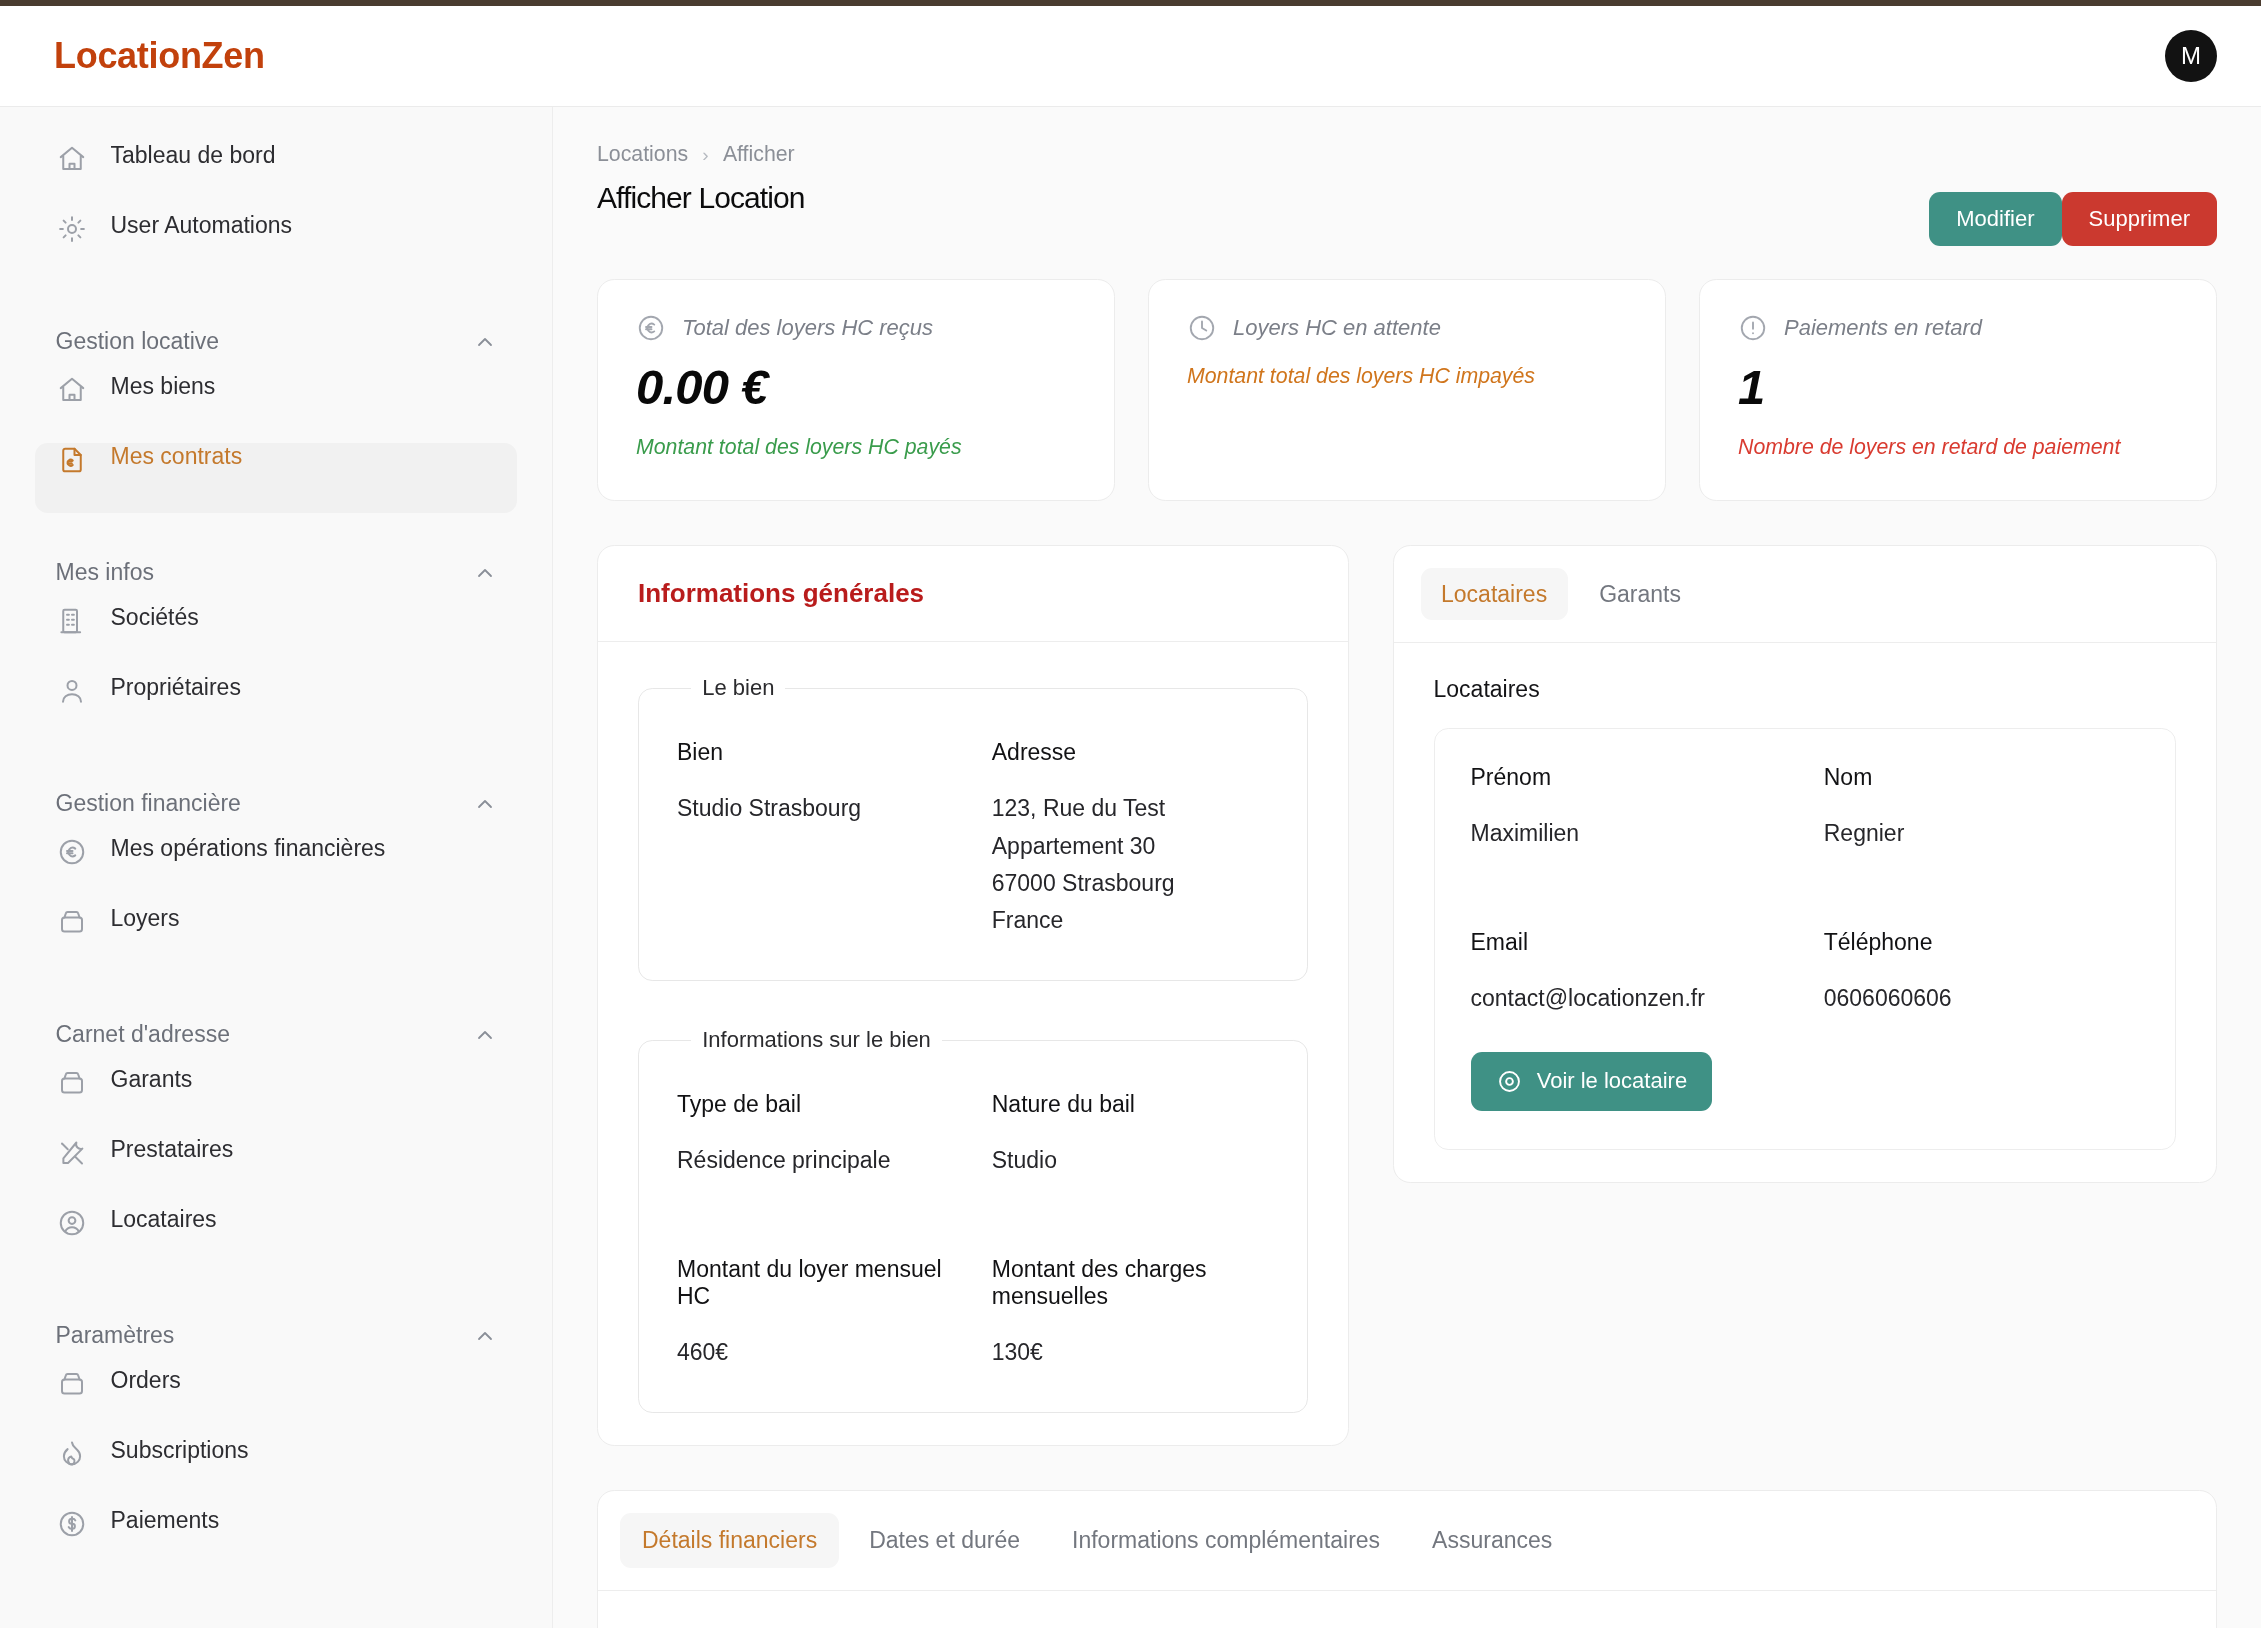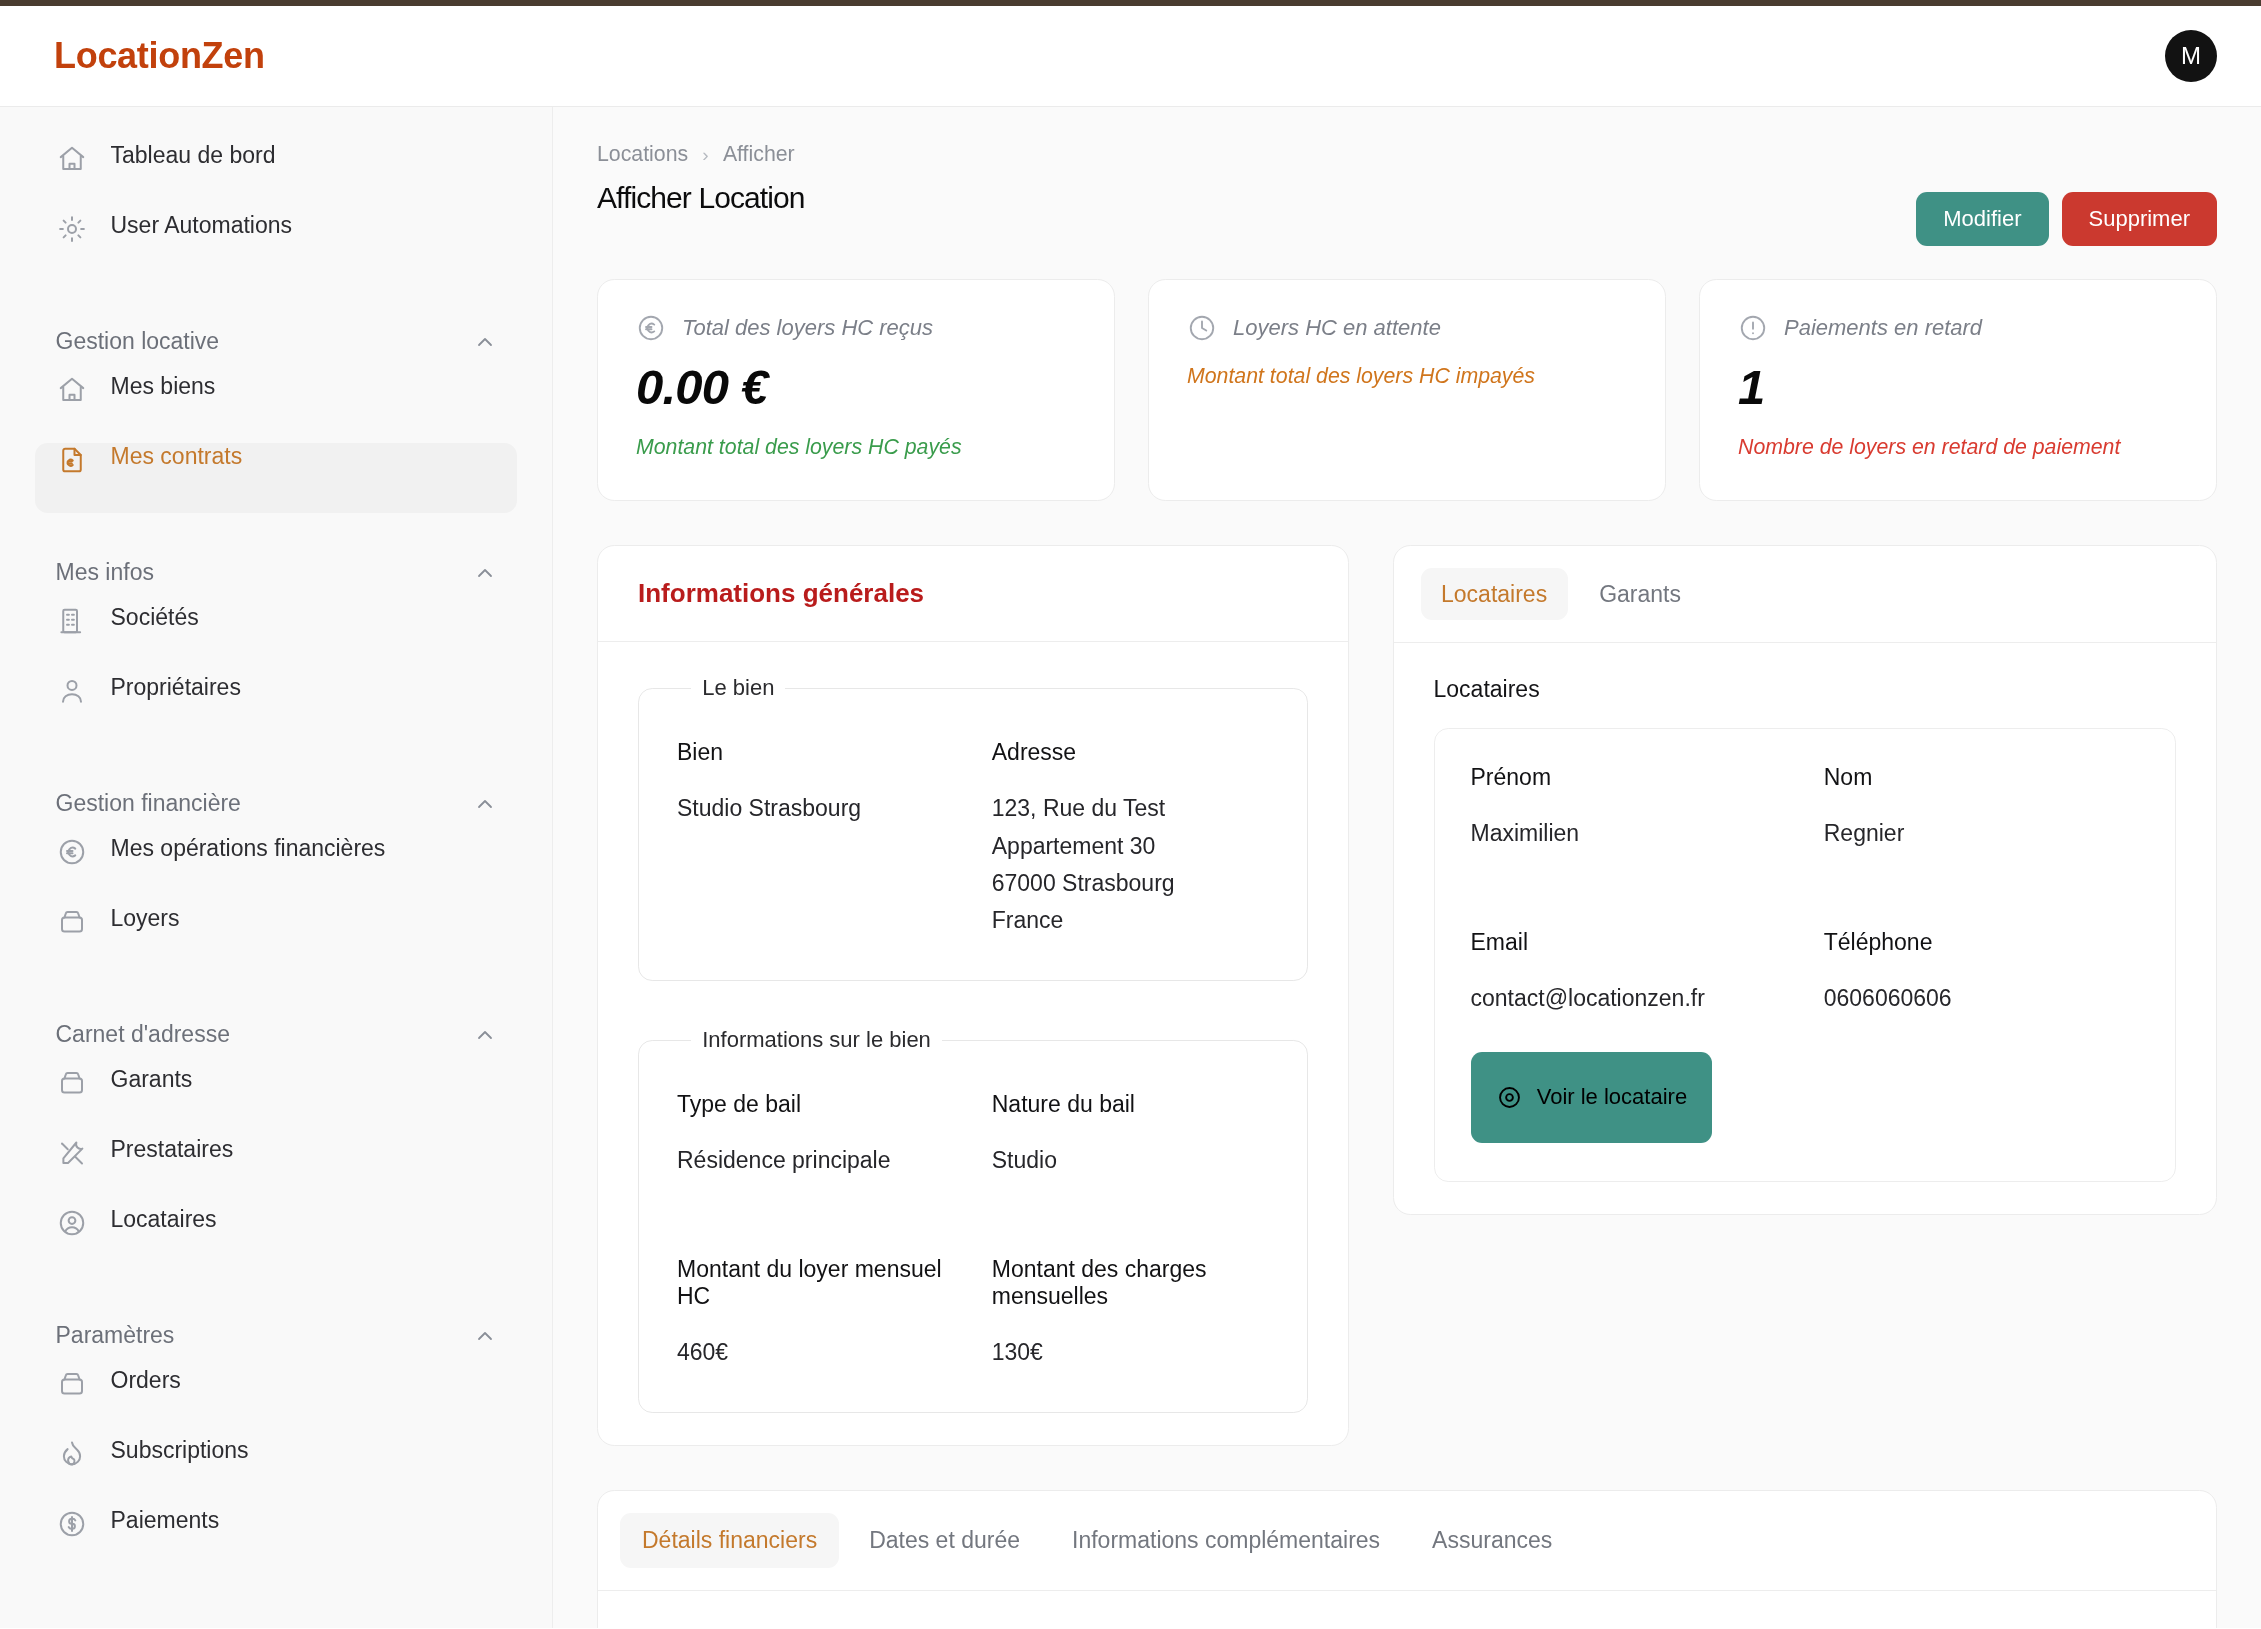--- a/index.html
+++ b/index.html
@@ -54,21 +54,21 @@
 
   
   .main{flex:1 1 auto;background:#fafafa;padding:35px 44px 0 44px;overflow:hidden;}
 
   .crumbs{display:flex;align-items:center;gap:14.2px;font-size:21.3px;color:#8b8f97;}
   .crumbs .sep{color:#b6bac1;font-size:19px;}
   .crumb-link{cursor:pointer;}
 
   .page-head{display:flex;align-items:flex-start;justify-content:space-between;margin-top:14.2px;}
   .page-title{font-size:30px;font-weight:400;letter-spacing:-0.9px;color:#0c0c0d;line-height:1.15;}
-  .head-actions{display:flex;gap:13px;padding-top:11px;}
+  .head-actions{display:flex;gap:0;padding-top:11px;}
   .btn{
     border:none;border-radius:11px;color:#fff;font-size:22px;
     padding:16px 27px;cursor:pointer;font-family:inherit;line-height:1;
   }
   .btn-edit{background:#3f9185;}
   .btn-del{background:#cb392f;}
 
   
   .stats{display:grid;grid-template-columns:repeat(3,1fr);gap:33px;margin-top:33px;font-style:italic;}
   .stat{
@@ -103,22 +103,22 @@
   .tabstrip{display:flex;align-items:center;gap:11px;padding:22px 27px;border-bottom:0.8px solid #ededed;}
   .tab{
     font-size:23px;color:#73777f;padding:12.6px 20.5px;border-radius:11px;cursor:pointer;
   }
   .tab.active{background:#f6f6f6;color:#c4792c;}
 
   .sub-title{font-size:23px;color:#141417;margin-bottom:25px;}
   .inner-card{border:0.8px solid #ededed;border-radius:14.2px;padding:35px 36px 38px 36px;}
   .btn-view{
     margin-top:35px;display:inline-flex;align-items:center;gap:14.2px;
-    background:#3f9185;color:#000000;border:none;border-radius:11px;
-    padding:32px 25px;font-size:22px;cursor:pointer;font-family:inherit;line-height:1;text-align:center;
+    background:#3f9185;color:#ffffff;border:none;border-radius:11px;
+    padding:16px 25px;font-size:22px;cursor:pointer;font-family:inherit;line-height:1;text-align:center;
   }
   .btn-view .ico{width:27px;height:27px;display:block;}
   .btn-view .ico svg{width:27px;height:27px;display:block;}
 
   
   .bottom-panel{
     background:#fff;border:0.8px solid #ececec;border-radius:17.4px;margin-top:44px;
   }
   .bottom-tabs{display:flex;align-items:center;gap:8px;padding:22px 22px;border-bottom:0.8px solid #ededed;}
   .bottom-tabs .tab{padding:14.2px 22px;}

